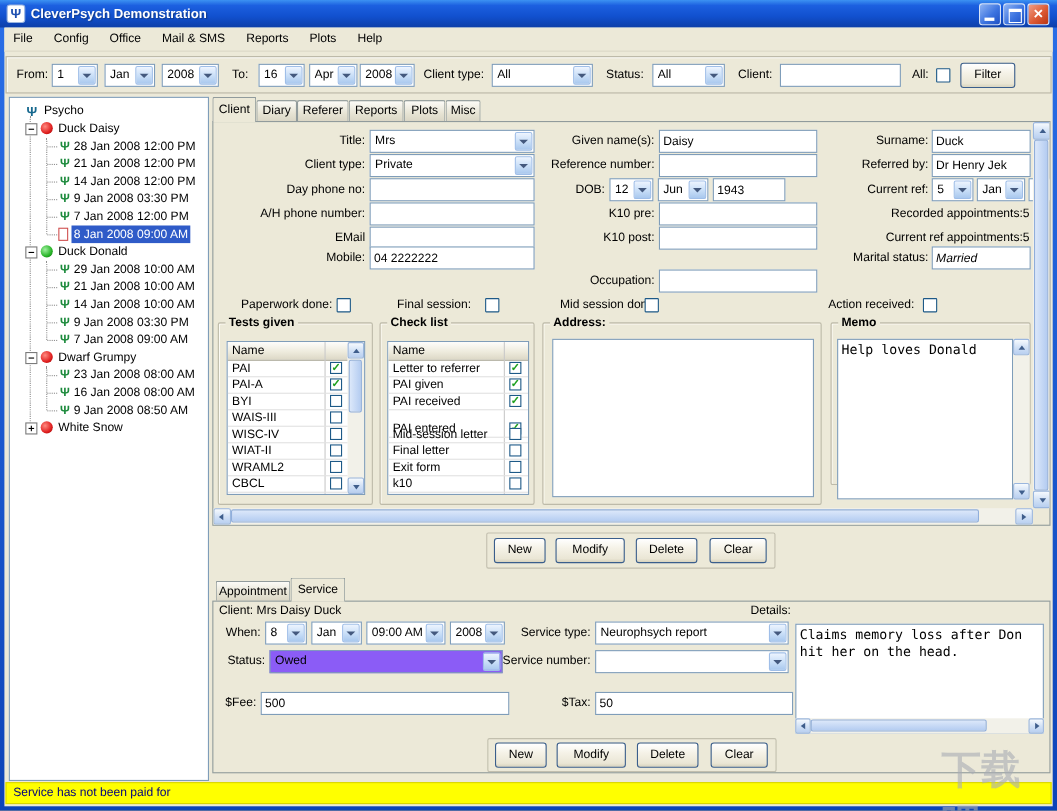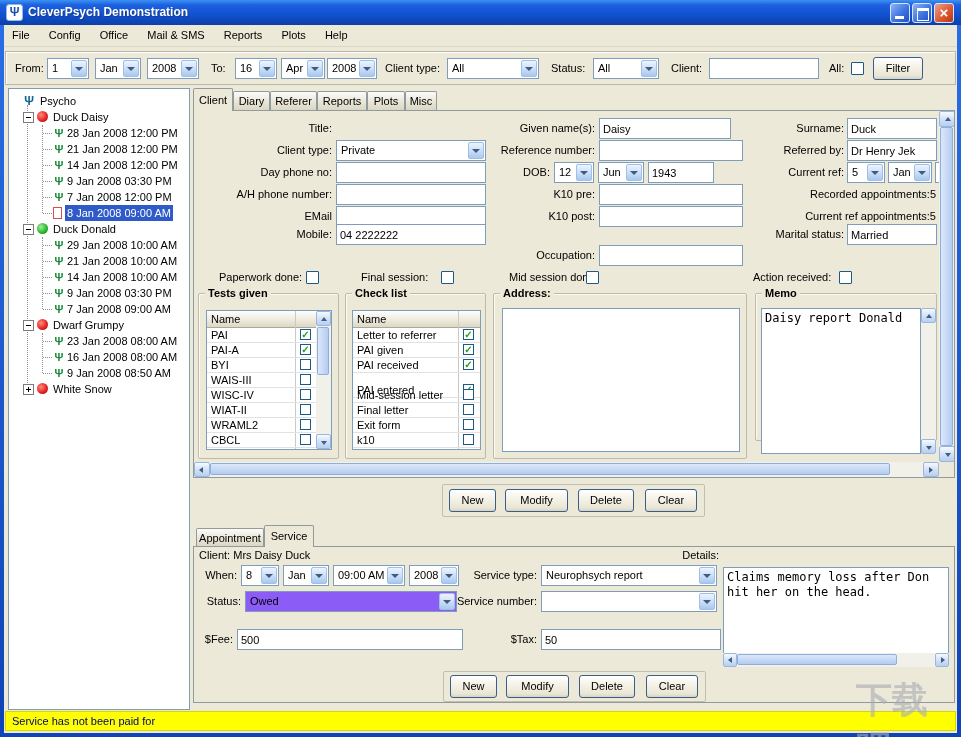--- a/index.html
+++ b/index.html
@@ -250,22 +250,26 @@
   <span class="tab sel" style="left:193px;top:88px;width:40px;height:23px;line-height:22px">Client</span>
   <span class="tab" style="left:233px;top:91px;width:37px;height:20px;line-height:19px">Diary</span>
   <span class="tab" style="left:270px;top:91px;width:47px;height:20px;line-height:19px">Referer</span>
   <span class="tab" style="left:317px;top:91px;width:50px;height:20px;line-height:19px">Reports</span>
   <span class="tab" style="left:367px;top:91px;width:38px;height:20px;line-height:19px">Plots</span>
   <span class="tab" style="left:405px;top:91px;width:32px;height:20px;line-height:19px">Misc</span>
 
   <div class="panel-border" style="left:193px;top:110px;width:762px;height:368px;overflow:hidden">
 
     <span class="rlbl" style="left:8px;top:7px;width:130px">Title:</span>
+    <div class="combo" style="left:142px;top:7px;width:150px">
+      <span class="cval">Mrs</span>
+        <span class="cbtn"></span>
+    </div>
     <span class="rlbl" style="left:281px;top:7px;width:120px">Given name(s):</span>
-    <input class="tfield" style="left: 405px; top: 7px; width: 132px;" value="Daisy">
+    <input class="tfield" style="left: 405px; top: 7px; width: 144px;" value="Daisy">
     <span class="rlbl" style="left:530px;top:7px;width:120px">Surname:</span>
     <input class="tfield" style="left: 653px; top: 7px; width: 90px;" value="Duck">
 
     <span class="rlbl" style="left:8px;top:29px;width:130px">Client type:</span>
     <div class="combo" style="left:142px;top:29px;width:150px">
       <span class="cval">Private</span>
         <span class="cbtn"></span>
     </div>
     <span class="rlbl" style="left:281px;top:29px;width:120px">Reference number:</span>
     <input class="tfield" style="left: 405px; top: 29px; width: 144px;" value="">
@@ -303,21 +307,21 @@
 
     <span class="rlbl" style="left:8px;top:95px;width:130px">EMail</span>
     <input class="tfield" style="left: 142px; top: 95px; width: 150px;" value="">
     <span class="rlbl" style="left:281px;top:95px;width:120px">K10 post:</span>
     <input class="tfield" style="left: 405px; top: 95px; width: 144px;" value="">
     <span class="rlbl" style="left:550px;top:95px;width:192px">Current ref appointments:5</span>
 
     <span class="rlbl" style="left:8px;top:113px;width:130px">Mobile:</span>
     <input class="tfield" style="left: 142px; top: 113px; width: 150px;" value="04 2222222">
     <span class="rlbl" style="left:530px;top:113px;width:120px">Marital status:</span>
-    <input class="tfield" style="left: 653px; top: 113px; width: 90px;" value="Married">
+    <input class="tfield" style="left: 653px; top: 113px; width: 90px; font-style: italic;" value="Married">
 
     <span class="rlbl" style="left:281px;top:134px;width:120px">Occupation:</span>
     <input class="tfield" style="left: 405px; top: 134px; width: 144px;" value="">
 
     <span class="llbl" style="left:25px;top:156px">Paperwork done:</span>
     <span class="cb" style="left:112px;top:160px"></span>
     <span class="llbl" style="left:167px;top:156px">Final session:</span>
     <span class="cb" style="left:247px;top:160px"></span>
     <span class="llbl" style="left:315px;top:156px">Mid session done:</span>
     <span class="cb" style="left:392px;top:160px"></span>
@@ -413,21 +417,21 @@
       </div>
     </div>
 
     <div class="group" style="left:299px;top:182px;width:254px;height:166px">
       <span class="gtitle">Address:</span>
       <div style="position:absolute;left:8px;top:14px;width:238px;height:144px;background:#fff;border:1px solid #7F9DB9" class="mono"></div>
     </div>
 
     <div class="group" style="left:561px;top:182px;width:182px;height:148px">
       <span class="gtitle">Memo</span>
-      <div style="position:absolute;left:5px;top:14px;width:160px;height:146px;background:#fff;border:1px solid #7F9DB9;padding:2px 3px;white-space:pre" class="mono">Daisy report Donald</div>
+      <div style="position:absolute;left:5px;top:14px;width:160px;height:146px;background:#fff;border:1px solid #7F9DB9;padding:2px 3px;white-space:pre" class="mono">Help loves Donald</div>
       <div class="sb" style="left:165px;top:14px;width:15px;height:146px">
         <span class="sbtn" style="left:0;top:0;width:15px;height:15px">
             <i class="arr up"></i>
           </span>
         <span class="sbtn" style="left:0;bottom:0;width:15px;height:15px">
             <i class="arr down"></i>
           </span>
       </div>
     </div>
 

